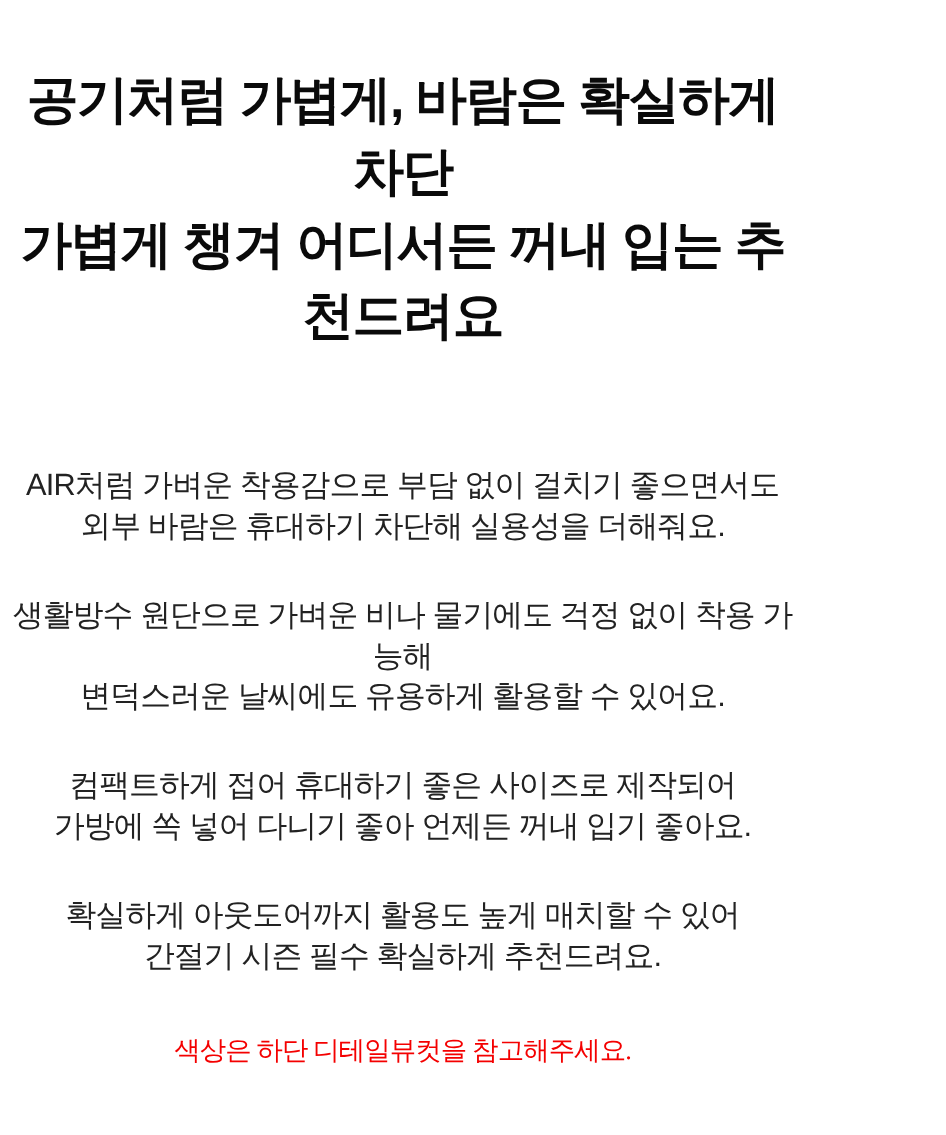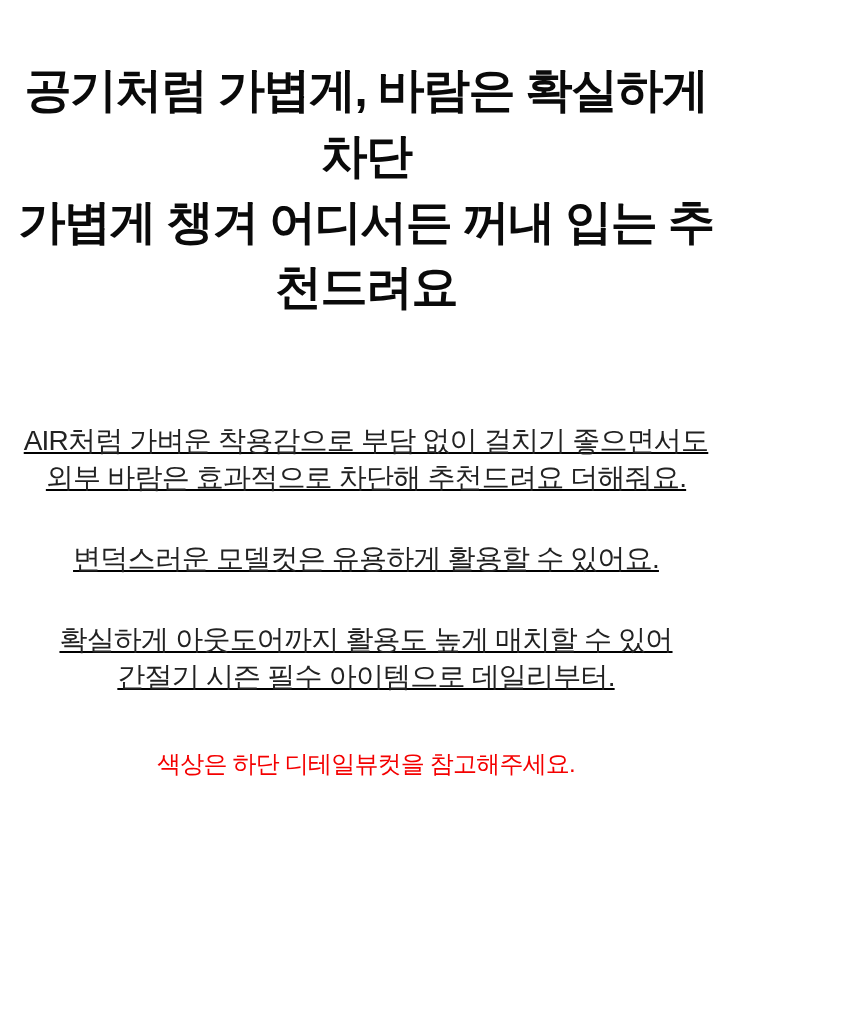--- a/index.html
+++ b/index.html
@@ -24,66 +24,70 @@
     margin: 0;
     font-size: 47px;
     font-weight: 700;
     line-height: 1.4;
     letter-spacing: -1.5px;
     color: #0a0a0a;
   }
   .headline .line { display: block; }
   .body-copy {
     margin-top: 103px;
-    text-decoration: underline;
   }
   .paragraph {
     margin: 0 0 44px 0;
     font-size: 28px;
     font-weight: 400;
     line-height: 1.32;
     letter-spacing: -0.8px;
     color: #222222;
   }
   .paragraph .line { display: block; }
   .note {
     margin: 52px 0 0 0;
     font-size: 24px;
     font-weight: 400;
     line-height: 1.34;
     letter-spacing: -0.8px;
     color: #f40000;
   }
-  .note .line { display: block; }
+  .note .line { display: block; font-family: Liberation Serif, serif; }
 </style>
 </head>
 <body>
 
 <div class="page">
 
   <h1 class="headline">
     <span class="line">공기처럼 가볍게, 바람은 확실하게 차단</span>
     <span class="line">가볍게 챙겨 어디서든 꺼내 입는 추천드려요</span>
   </h1>
 
   <div class="body-copy">
 
     <p class="paragraph">
       <span class="line">AIR처럼 가벼운 착용감으로 부담 없이 걸치기 좋으면서도</span>
-      <span class="line">외부 바람은 효과적으로 차단해 추천드려요 더해줘요.</span>
+      <span class="line">외부 바람은 휴대하기 차단해 실용성을 더해줘요.</span>
     </p>
 
     <p class="paragraph">
-      <span class="line">변덕스러운 모델컷은 유용하게 활용할 수 있어요.</span>
+      <span class="line">생활방수 원단으로 가벼운 비나 물기에도 걱정 없이 착용 가능해</span>
+      <span class="line">변덕스러운 날씨에도 유용하게 활용할 수 있어요.</span>
     </p>
 
+    <p class="paragraph">
+      <span class="line">컴팩트하게 접어 휴대하기 좋은 사이즈로 제작되어</span>
+      <span class="line">가방에 쏙 넣어 다니기 좋아 언제든 꺼내 입기 좋아요.</span>
+    </p>
 
     <p class="paragraph">
       <span class="line">확실하게 아웃도어까지 활용도 높게 매치할 수 있어</span>
-      <span class="line">간절기 시즌 필수 아이템으로 데일리부터.</span>
+      <span class="line">간절기 시즌 필수 확실하게 추천드려요.</span>
     </p>
 
   </div>
 
   <p class="note">
     <span class="line">색상은 하단 디테일뷰컷을 참고해주세요.</span>
   </p>
 
 </div>
 

